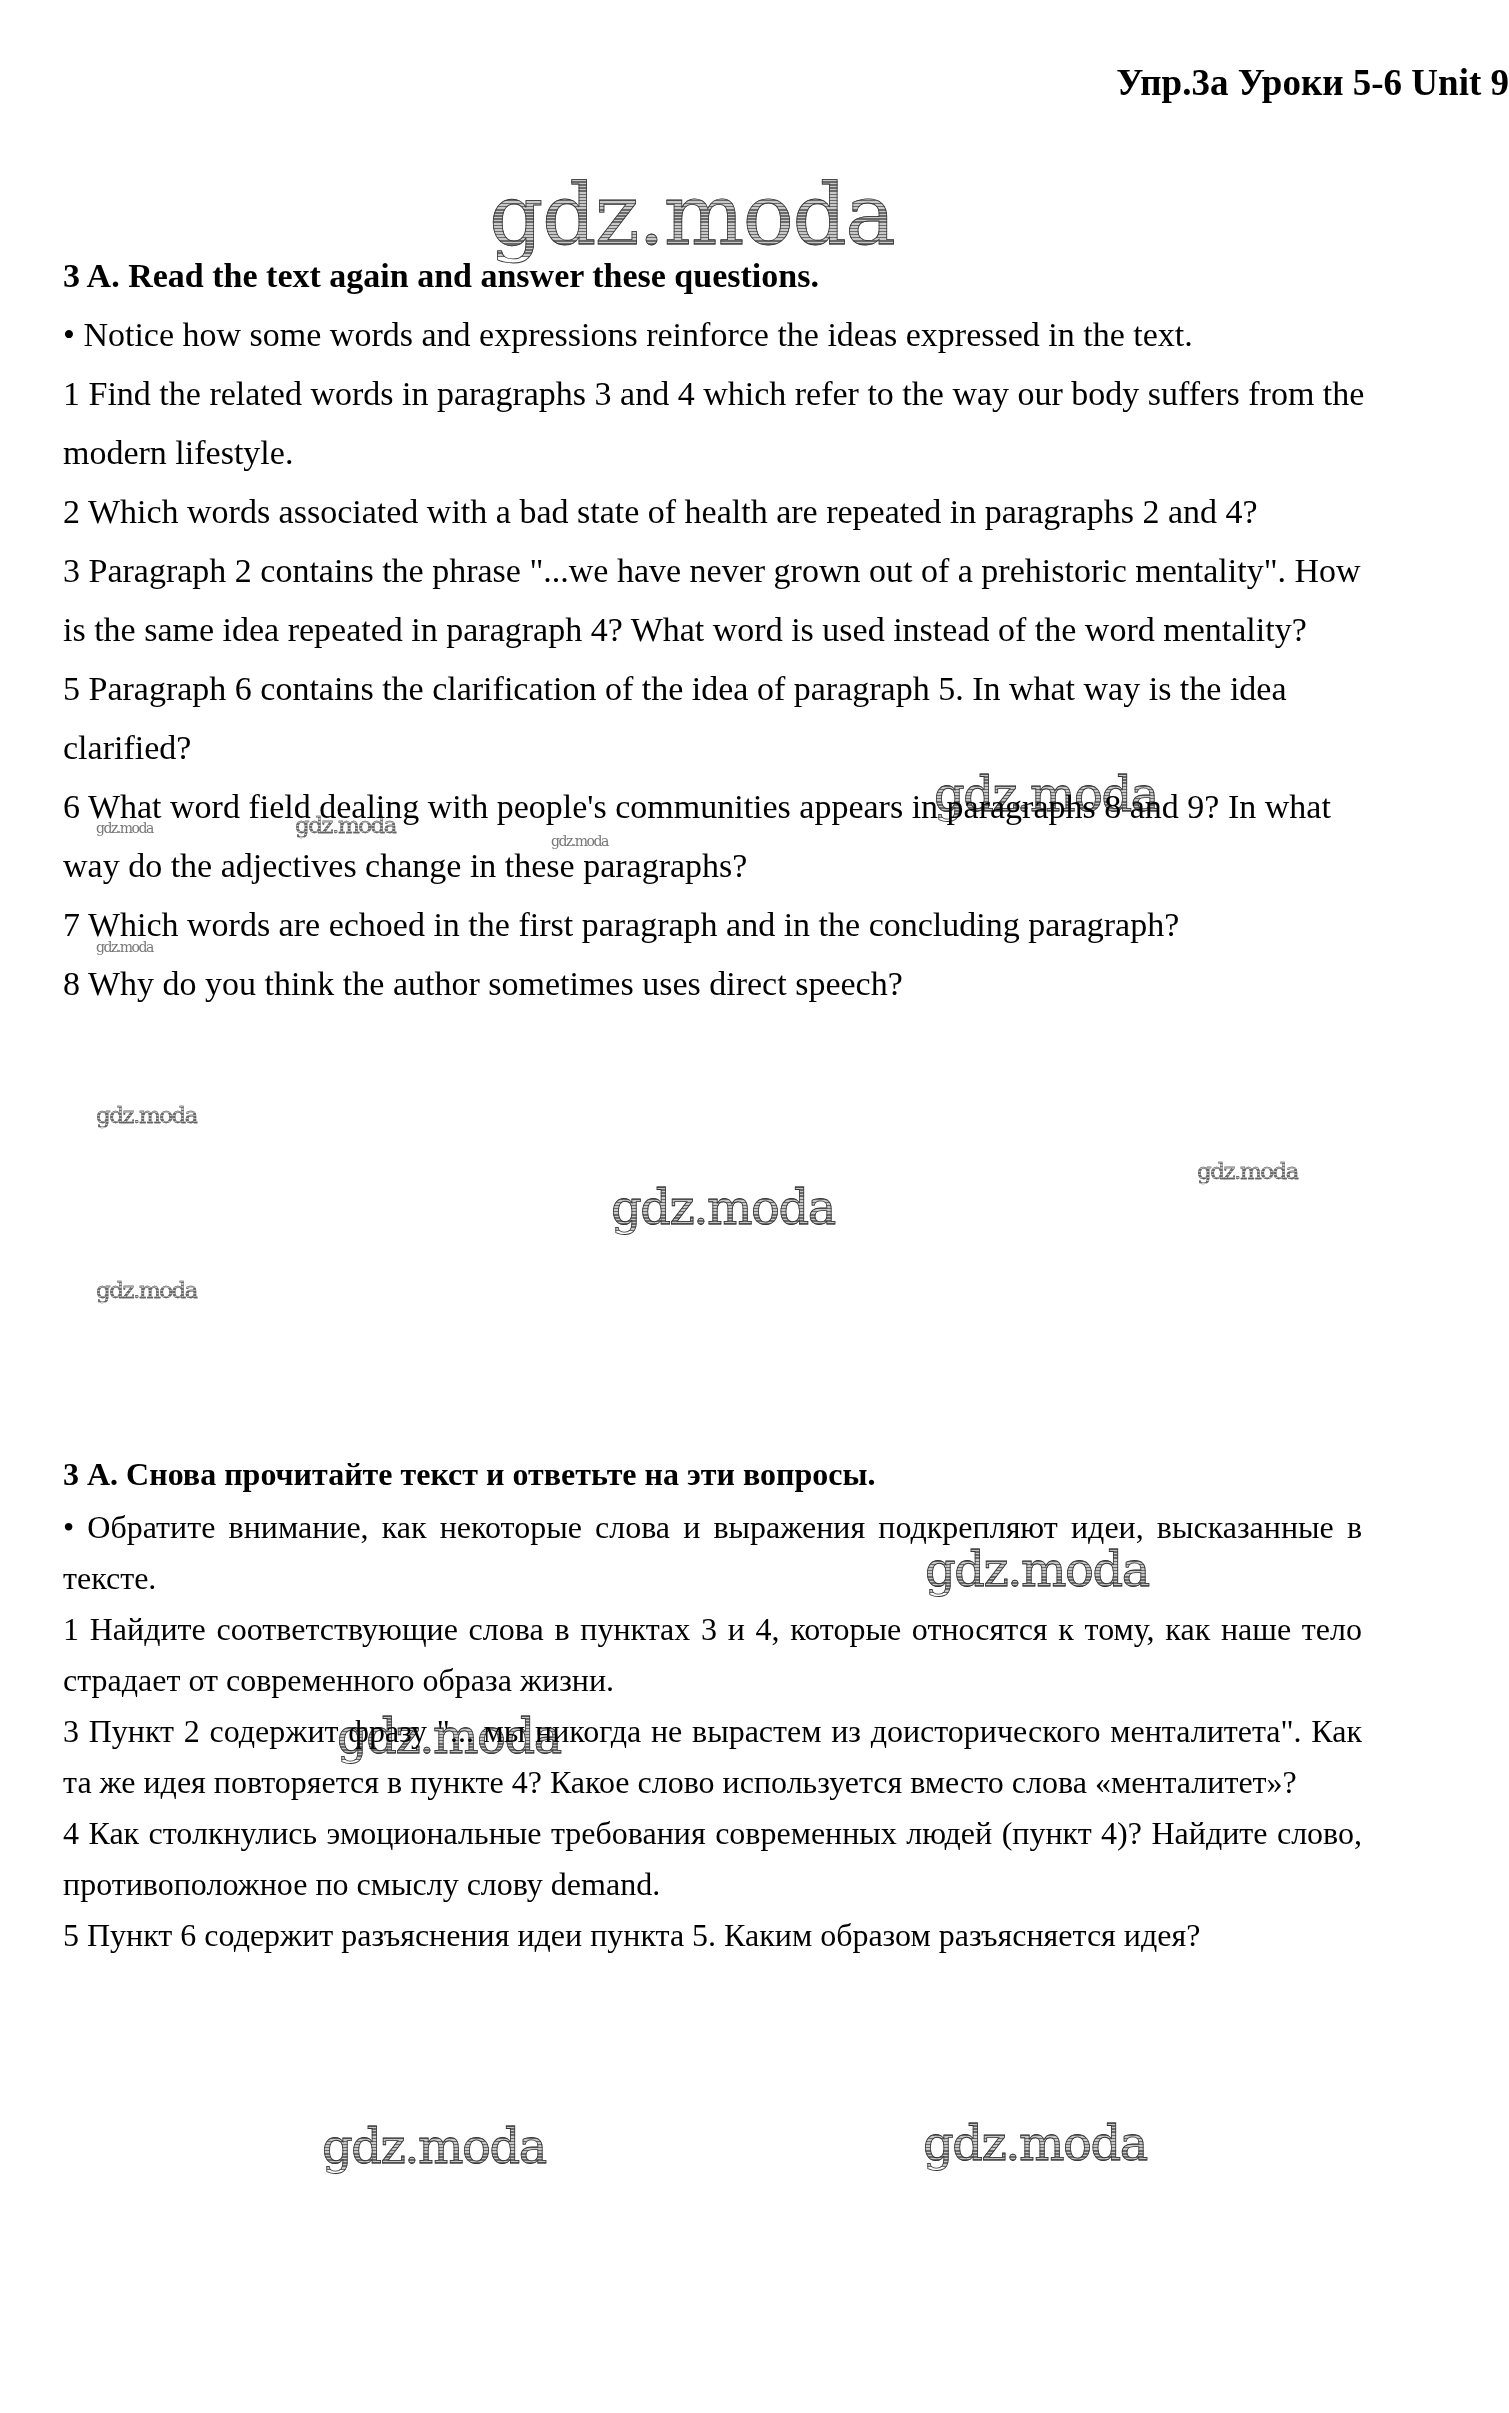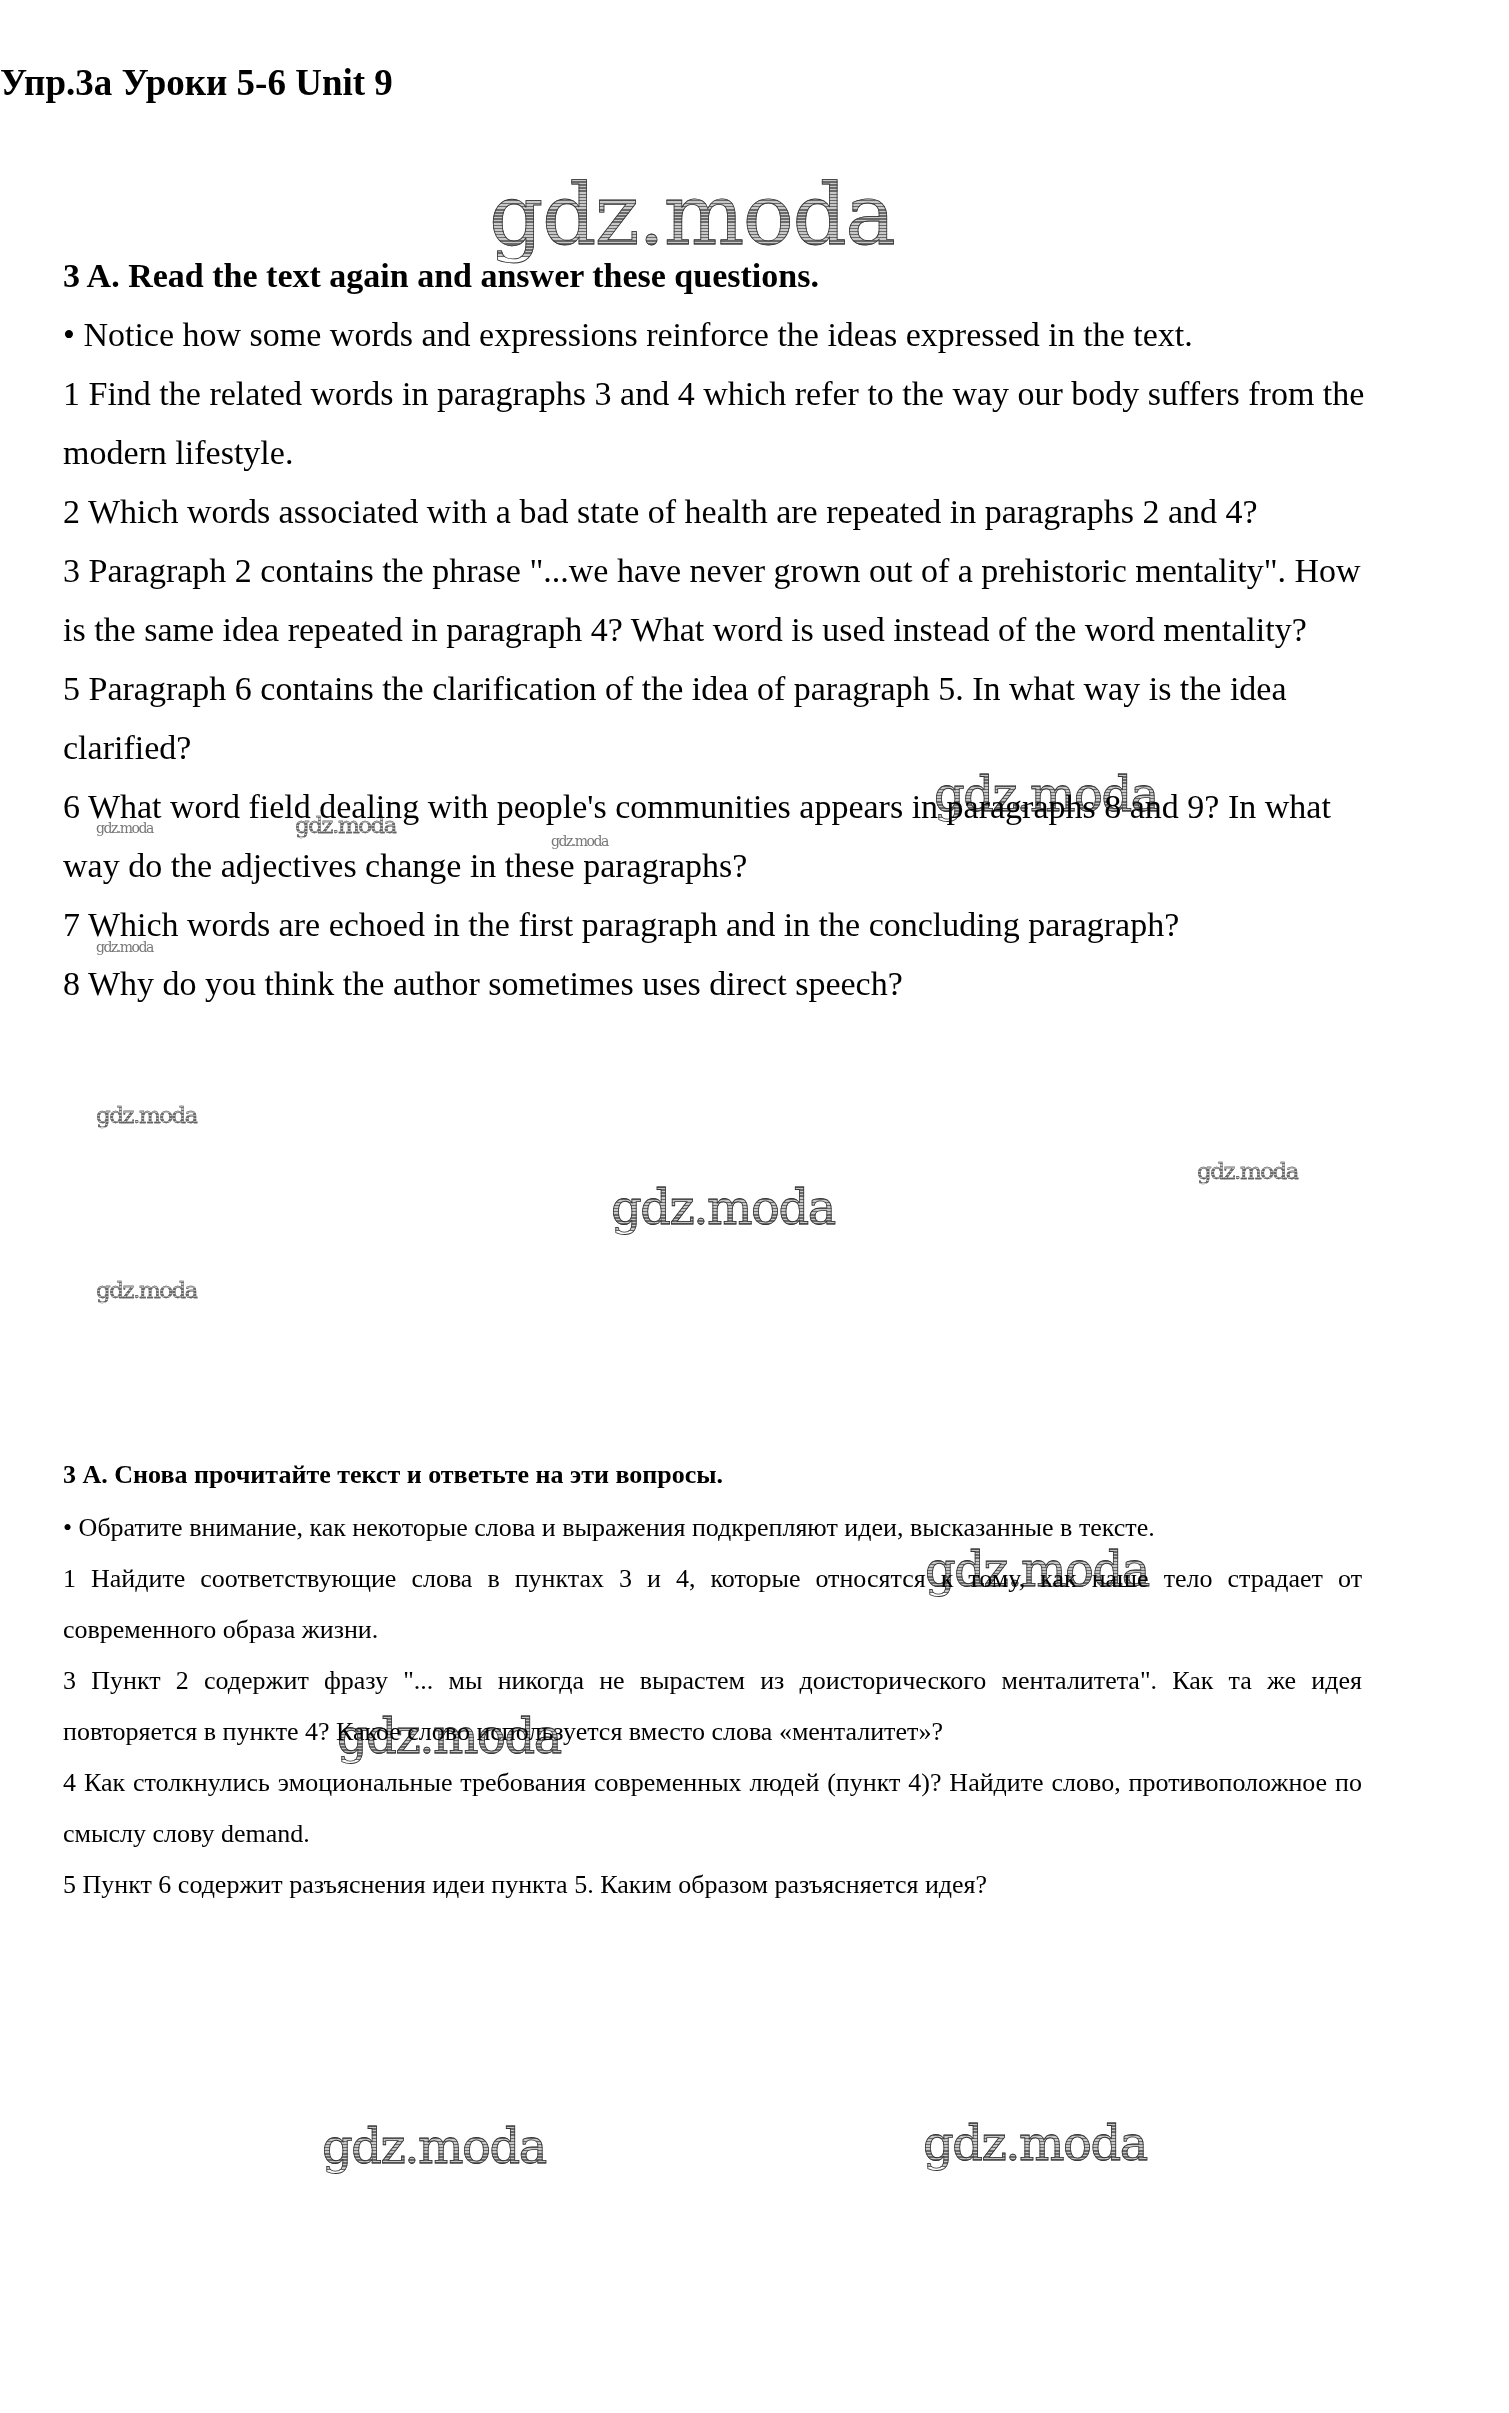--- a/index.html
+++ b/index.html
@@ -2,21 +2,21 @@
 <html style="font-size:12.4px"><head>
 <meta charset="utf-8">
 <style>
   html, body { margin: 0; padding: 0; background: #ffffff; }
   body {
     width: 1509px; height: 2413px; position: relative; overflow: hidden;
     font-family: "Liberation Serif", "DejaVu Serif", serif; color: #000;
   }
   .title {
     position: absolute; left: 0; width: 1509px; top: 60px;
-    text-align: left; font-weight: bold; font-size: 37px; line-height: 46px;
+    text-align: right; font-weight: bold; font-size: 37px; line-height: 46px;
   }
   .wm {
     position: absolute; font-family: "DejaVu Serif", "Liberation Serif", serif;
     font-weight: normal; color: #8a8a8a; letter-spacing: -1.5px;
     -webkit-text-stroke: 0.8px #333;
     background: repeating-linear-gradient(0deg, #6a6a6a 0 1.5px, #c8c8c8 1.5px 3.1px);
     -webkit-background-clip: text; background-clip: text;
     -webkit-text-fill-color: transparent;
     white-space: nowrap; pointer-events: none;
   }
@@ -25,21 +25,21 @@
   .wm.small { font-size: 23px; line-height: 23px; -webkit-text-stroke: 0.4px #555; }
   .wm.tiny { font-size: 14px; line-height: 14px; -webkit-text-stroke: 0; -webkit-text-fill-color: #777; color:#777; background:none; }
   .en {
     position: absolute; left: 63px; width: 1315px; top: 246px;
     font-size: 34px; line-height: 59px;
   }
   .en .h, .ru .h { font-weight: bold; }
   .en p, .ru p { margin: 0; }
   .ru {
     position: absolute; left: 63px; width: 1299px; top: 1449px;
-    font-size: 26px; line-height: 51px; text-align: justify;
+    font-size: 32px; line-height: 51px; text-align: justify;
   }
   .ru .h { text-align: left; margin-bottom: 1.5px; }
   .ru p { text-align: justify; text-align-last: left; }
 </style>
 </head>
 <body>
 
 <div class="title">Упр.3а Уроки 5-6 Unit 9</div>
 
 <div class="wm big" style="left:489px; top:172px;">gdz.moda</div>

